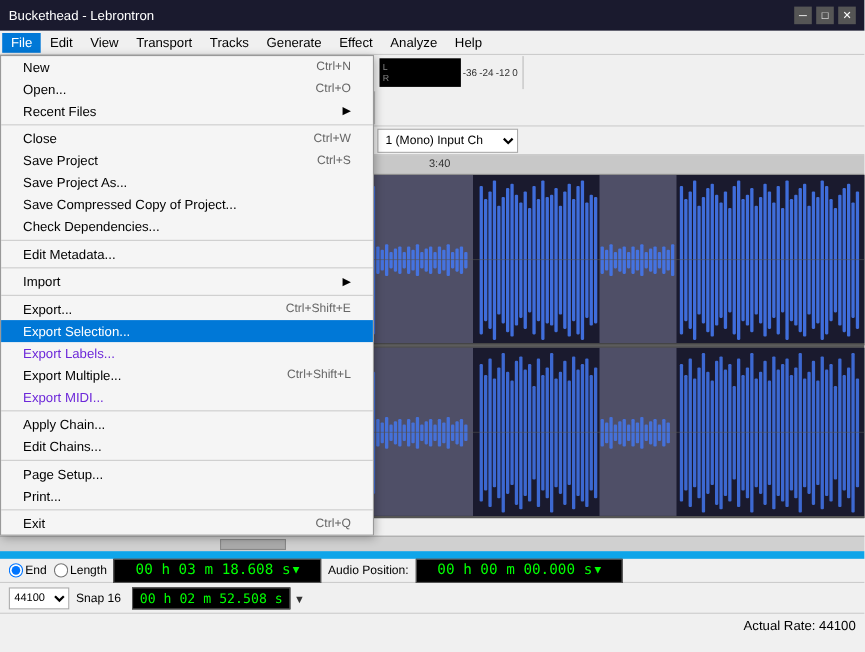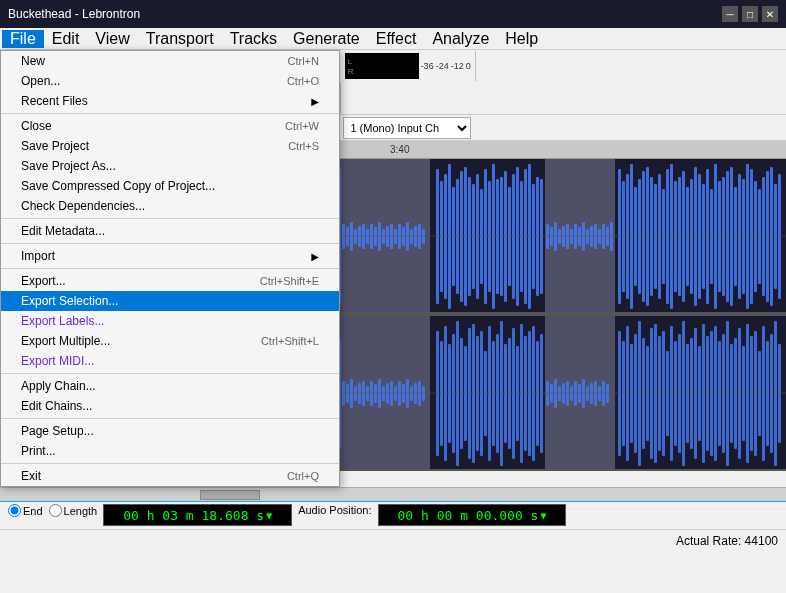--- a/index.html
+++ b/index.html
@@ -32,21 +32,21 @@
       background: #f0f0f0;
       border-bottom: 1px solid #ccc;
       height: 22px;
       display: flex;
       align-items: center;
       padding: 0 2px;
     }
     .menu-item {
       padding: 0 8px;
       cursor: pointer;
-      font-size: 16px;
+      font-size: 12px;
       height: 18px;
       display: flex;
       align-items: center;
     }
     .menu-item.active { background: #0078d7; color: white; }
 
     
     #dropdown-overlay {
       position: fixed;
       top: 0; left: 0;
@@ -769,21 +769,21 @@
     </div>
   </div>
 
   <div class="h-scrollbar">
     <div class="scroll-thumb"></div>
   </div>
 </div>
 
 <div id="bottom-bars">
 
-  <div style="display:flex; align-items:flex-start; padding:2px 8px; height:28px; gap:6px; border-top:1px solid #0ea5e9;">
+  <div style="display:flex; align-items:center; padding:2px 8px; height:28px; gap:6px; border-top:7px solid #0ea5e9;">
     <div class="radio-group">
       <label class="radio-label">
         <input type="radio" name="endlength" checked="" style="">
         <span>End</span>
       </label>
       <label class="radio-label">
         <input type="radio" name="endlength" style="">
         <span>Length</span>
       </label>
     </div>
@@ -791,20 +791,30 @@
       <span>00 h 03 m 18.608 s</span>
       <span style="font-size:10px; margin-left:2px;">▼</span>
     </div>
     <span style="font-size:11px;">Audio Position:</span>
     <div class="time-display">
       <span>00 h 00 m 00.000 s</span>
       <span style="font-size:10px; margin-left:2px;">▼</span>
     </div>
   </div>
 
+  <div style="display:flex; align-items:center; padding:2px 8px; height:28px; gap:6px; border-top:1px solid #ccc;">
+    <select class="format-select" style="width:55px;">
+      <option>44100</option>
+    </select>
+    <span style="font-size:11px;">Snap 16</span>
+    <span style="margin-left:4px;">
+      <span style="background:#000; color:#0f0; font-family:monospace; font-size:12px; padding:2px 6px; border:1px solid #555;">00 h 02 m 52.508 s</span>
+      <span style="font-size:10px; color:#333;">▼</span>
+    </span>
+  </div>
 
   <div id="status-bar">
     <span>Actual Rate: 44100</span>
   </div>
 </div>
 
 <div id="dropdown-overlay">
   <div id="file-menu">
     <div class="dropdown-item">
       <span>New</span>

